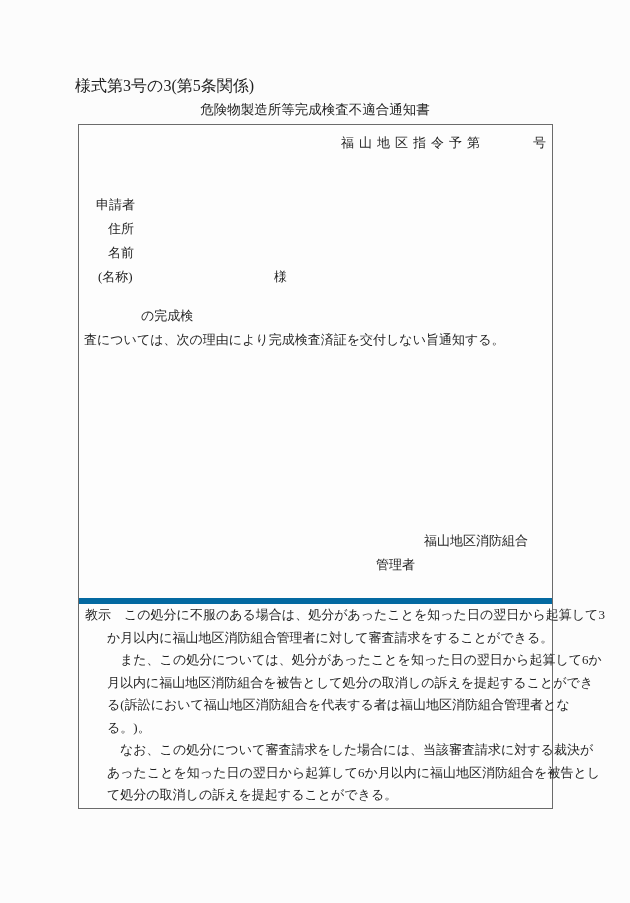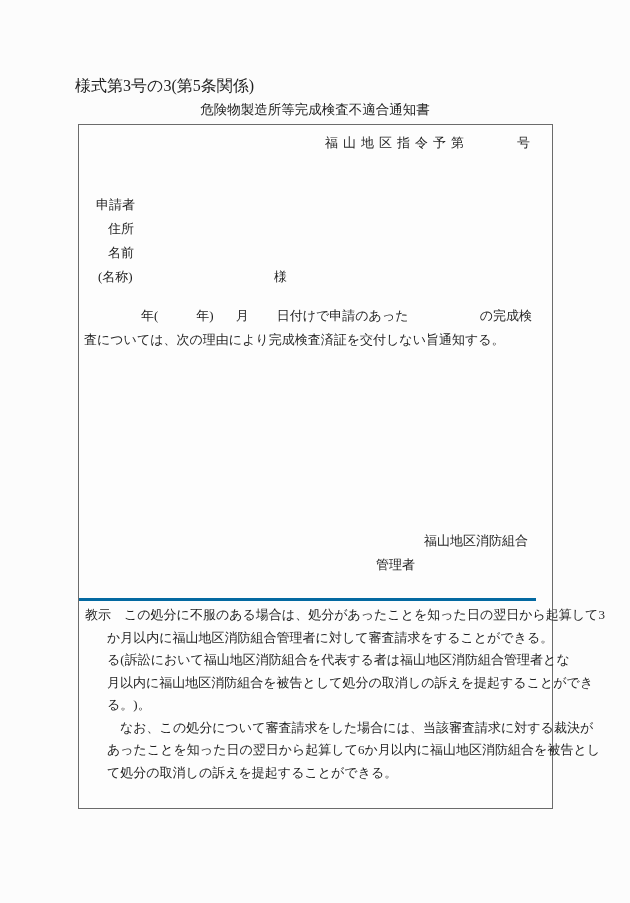--- a/index.html
+++ b/index.html
@@ -24,22 +24,22 @@
     position:absolute;left:0;top:102px;width:630px;
     text-align:center;font-size:13.5px;line-height:16px;
   }
   .main-box{
     position:absolute;left:78px;top:124px;
     width:473px;height:683px;
     border:1px solid #6b6b6b;
     background:#fdfdfd;
   }
   .box-upper{
-    position:absolute;top:0;left:0;right:16px;height:473px;
-    border-bottom:3px solid #0369a1;
+    position:absolute;top:0;left:0;right:0;height:473px;
+    border-bottom:6px solid #0369a1;
   }
   .issue-line{
     position:absolute;top:9px;right:6px;
     white-space:nowrap;
   }
   .issue-prefix{letter-spacing:5px;}
   .sp{display:inline-block;height:2px;vertical-align:baseline;}
   .w48{width:48px;} .w36{width:36px;} .w18{width:18px;} .w16{width:16px;}
   .w38{width:38px;} .w22{width:22px;} .w28{width:28px;}
   .date-line{
@@ -90,36 +90,36 @@
       <div class="line applicant-label">申請者</div>
       <div class="line address-label">住所</div>
       <div class="line name-label">名前</div>
 
       <div class="line org-line">
         <span class="org-label">(名称)</span>
         <span class="honorific">様</span>
       </div>
 
       <div class="body-line1">
-        <span><span>年(</span><span class="sp w38"></span><span>年)</span><span class="sp w22"></span><span>月</span><span class="sp w28"></span><span>日付けで申請のあった</span></span>
         <span>の完成検</span>
       </div>
 
       <div class="body-line2">査については、次の理由により完成検査済証を交付しない旨通知する。</div>
 
       <div class="line sig-org">福山地区消防組合</div>
       <div class="line sig-title">管理者</div>
 
     </div>
 
     <div class="kyoji">
       <div class="kyoji-line">教示　この処分に不服のある場合は、処分があったことを知った日の翌日から起算して3</div>
       <div class="kyoji-line i2">か月以内に福山地区消防組合管理者に対して審査請求をすることができる。</div>
+      <div class="kyoji-line i3">また、この処分については、処分があったことを知った日の翌日から起算して6か</div>
+      <div class="kyoji-line i2">月以内に福山地区消防組合を被告として処分の取消しの訴えを提起することができ</div>
       <div class="kyoji-line i2">る(訴訟において福山地区消防組合を代表する者は福山地区消防組合管理者とな</div>
-      <div class="kyoji-line i2">月以内に福山地区消防組合を被告として処分の取消しの訴えを提起することができ</div>
       <div class="kyoji-line i2">る。)。</div>
       <div class="kyoji-line i3">なお、この処分について審査請求をした場合には、当該審査請求に対する裁決が</div>
       <div class="kyoji-line i2">あったことを知った日の翌日から起算して6か月以内に福山地区消防組合を被告とし</div>
       <div class="kyoji-line i2">て処分の取消しの訴えを提起することができる。</div>
     </div>
 
   </div>
 
 </div>
 

